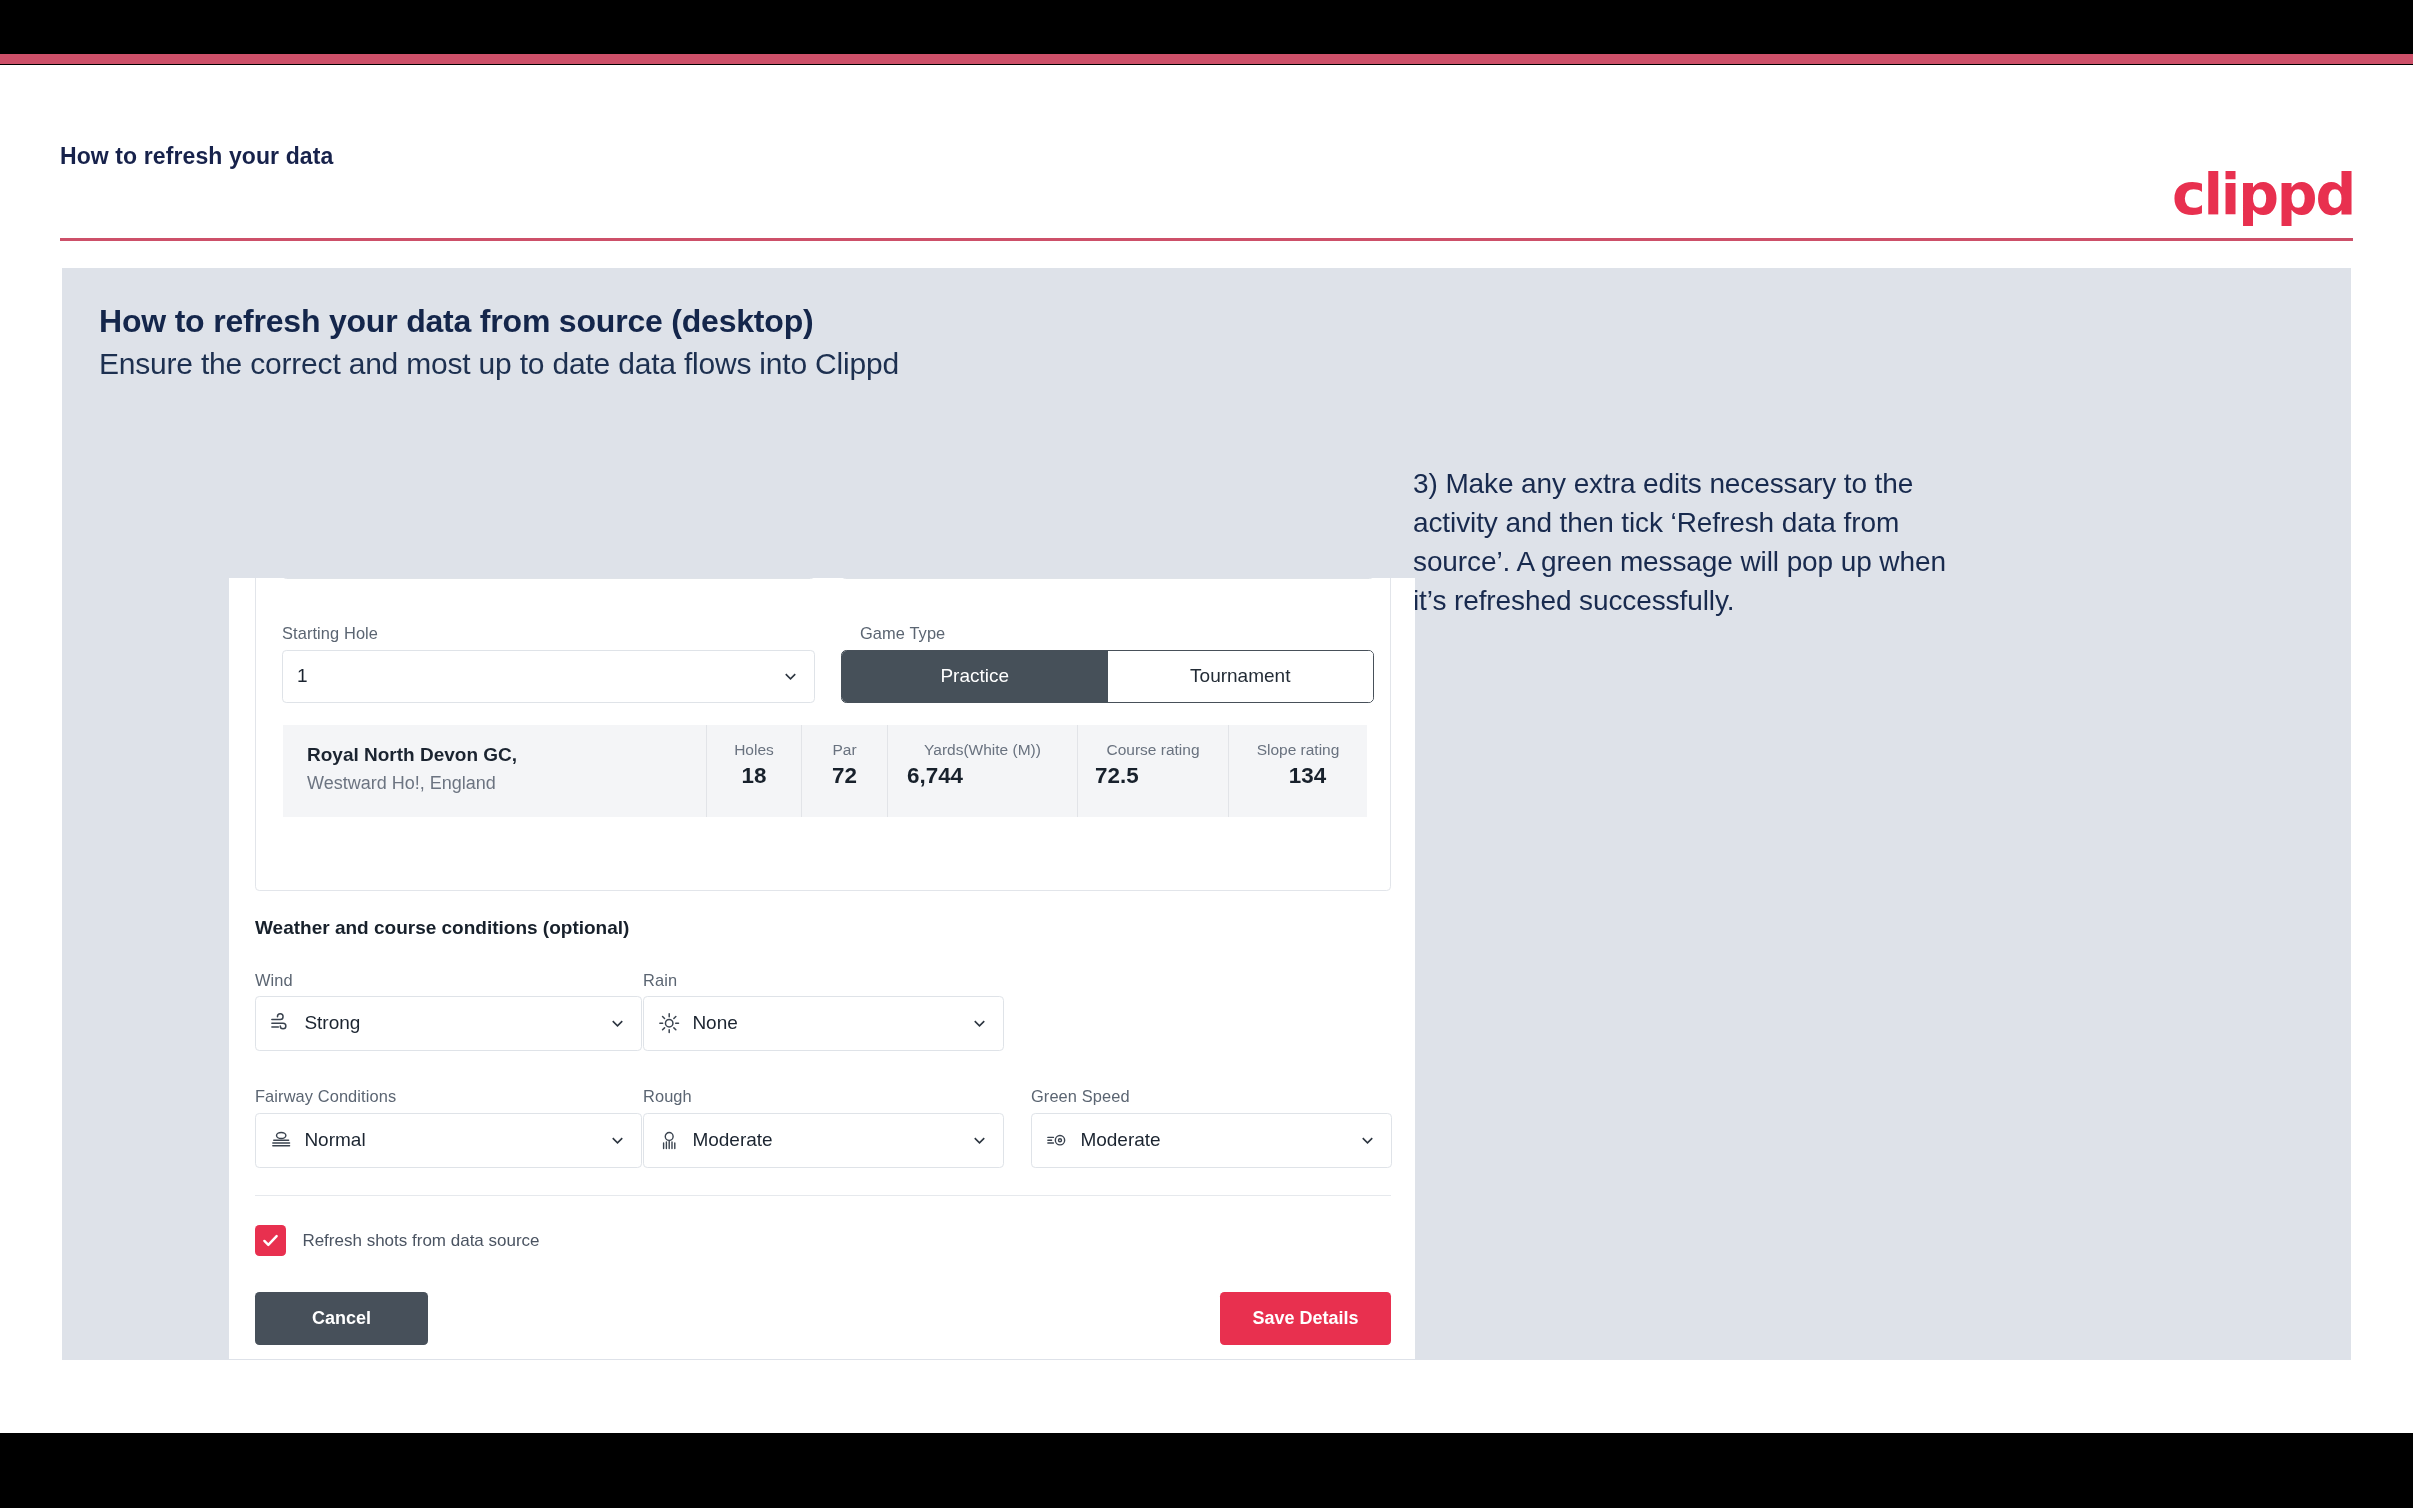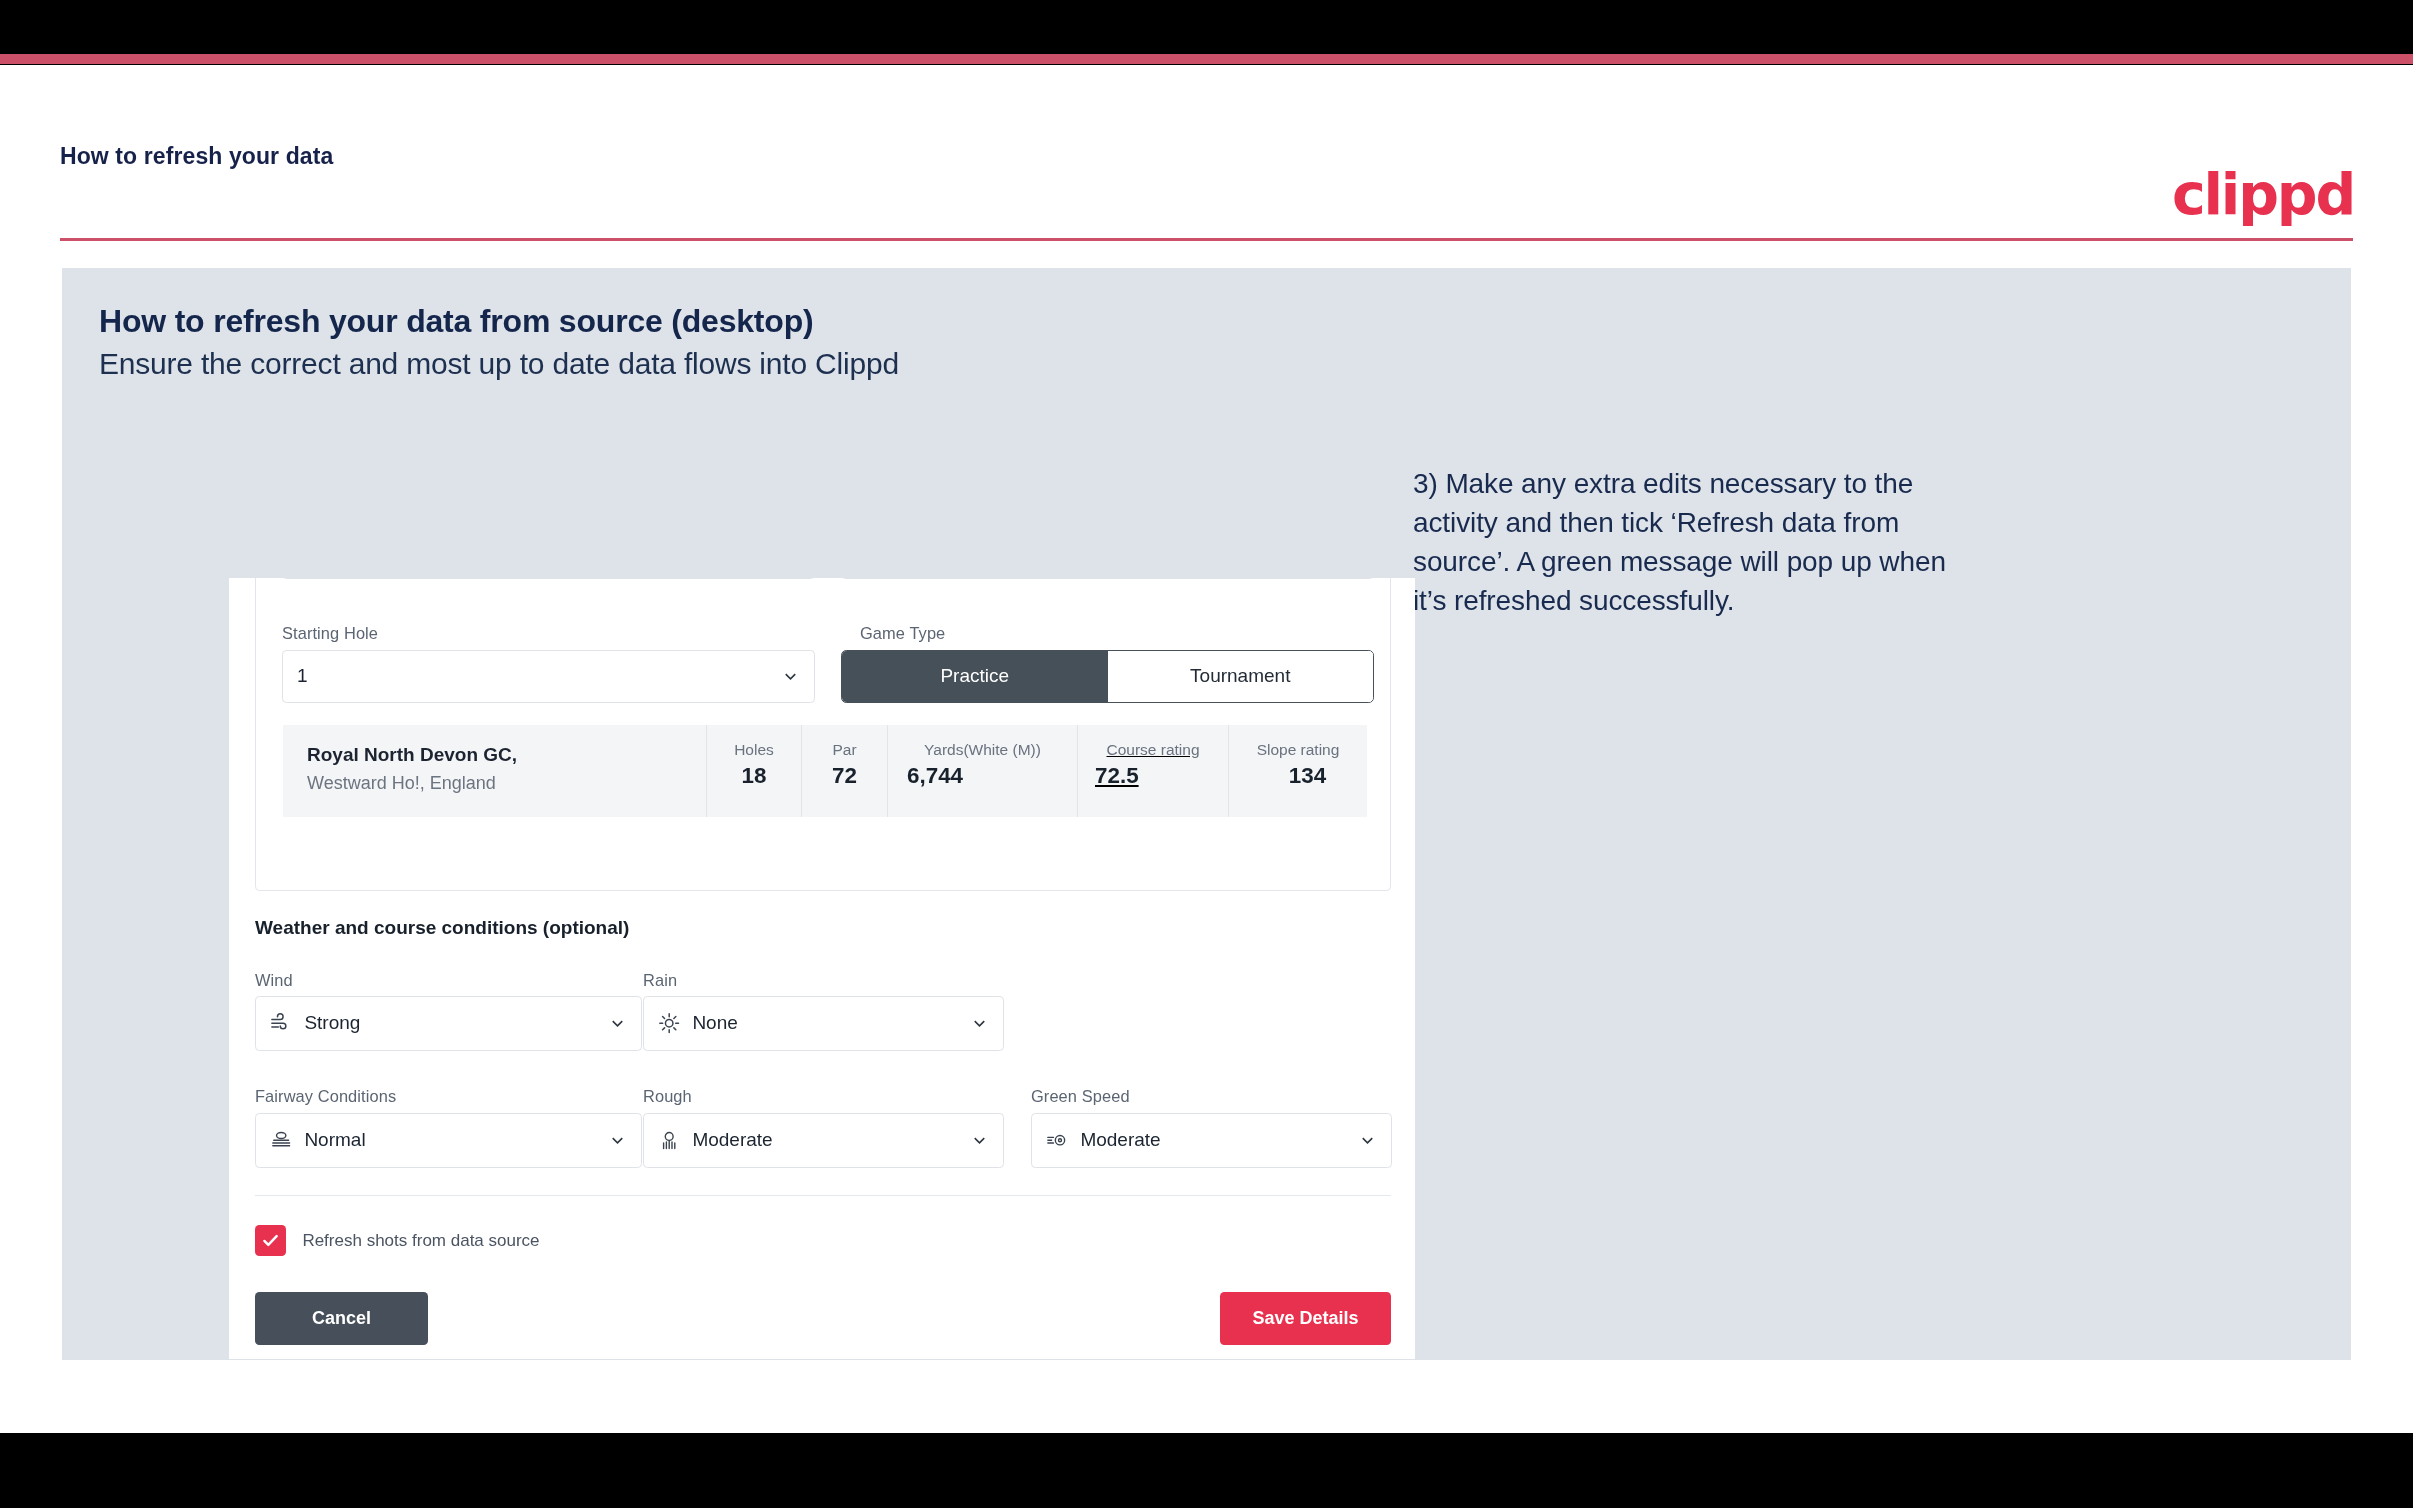--- a/index.html
+++ b/index.html
@@ -337,21 +337,21 @@
           <div class="stat-value">18</div>
         </div>
         <div class="stat-cell" style="flex:0 0 86px;">
           <div class="stat-label">Par</div>
           <div class="stat-value">72</div>
         </div>
         <div class="stat-cell" style="flex:0 0 190px;">
           <div class="stat-label">Yards(White (M))</div>
           <div class="stat-value" style="text-align:left;padding-left:19px;">6,744</div>
         </div>
-        <div class="stat-cell" style="flex:0 0 151px;text-decoration:underline;">
+        <div class="stat-cell" style="flex:0 0 151px;">
           <div class="stat-label">Course rating</div>
           <div class="stat-value" style="text-align:left;padding-left:17px;">72.5</div>
         </div>
         <div class="stat-cell" style="flex:1;">
           <div class="stat-label">Slope rating</div>
           <div class="stat-value" style="text-align:center;padding-left:19px;">134</div>
         </div>
       </div>
     </div>
 

